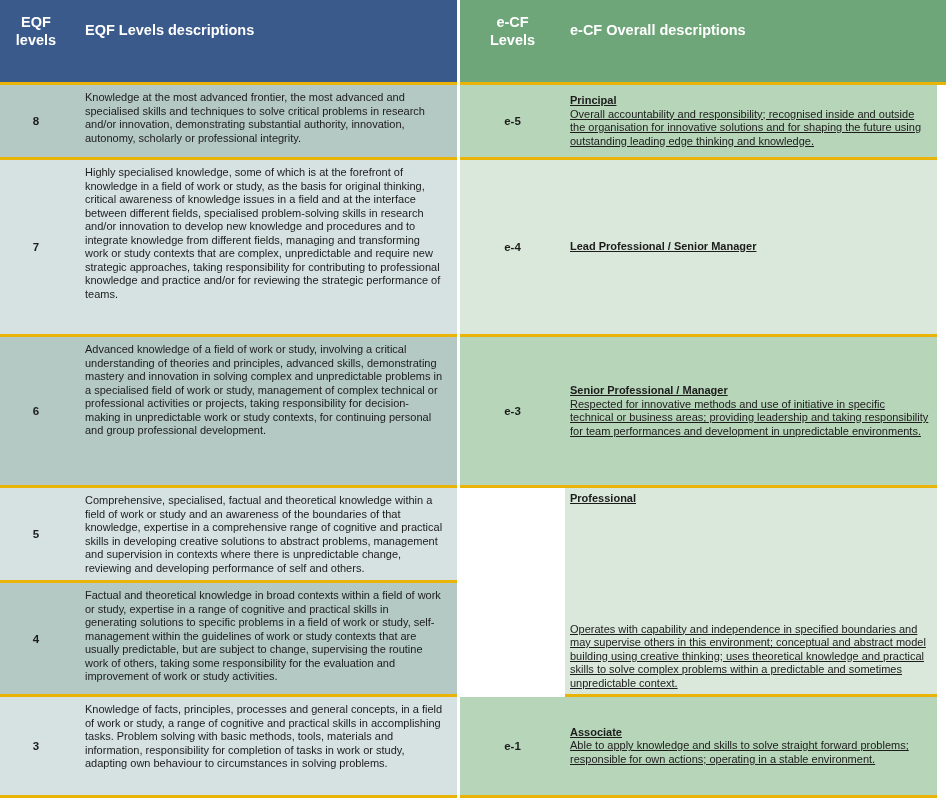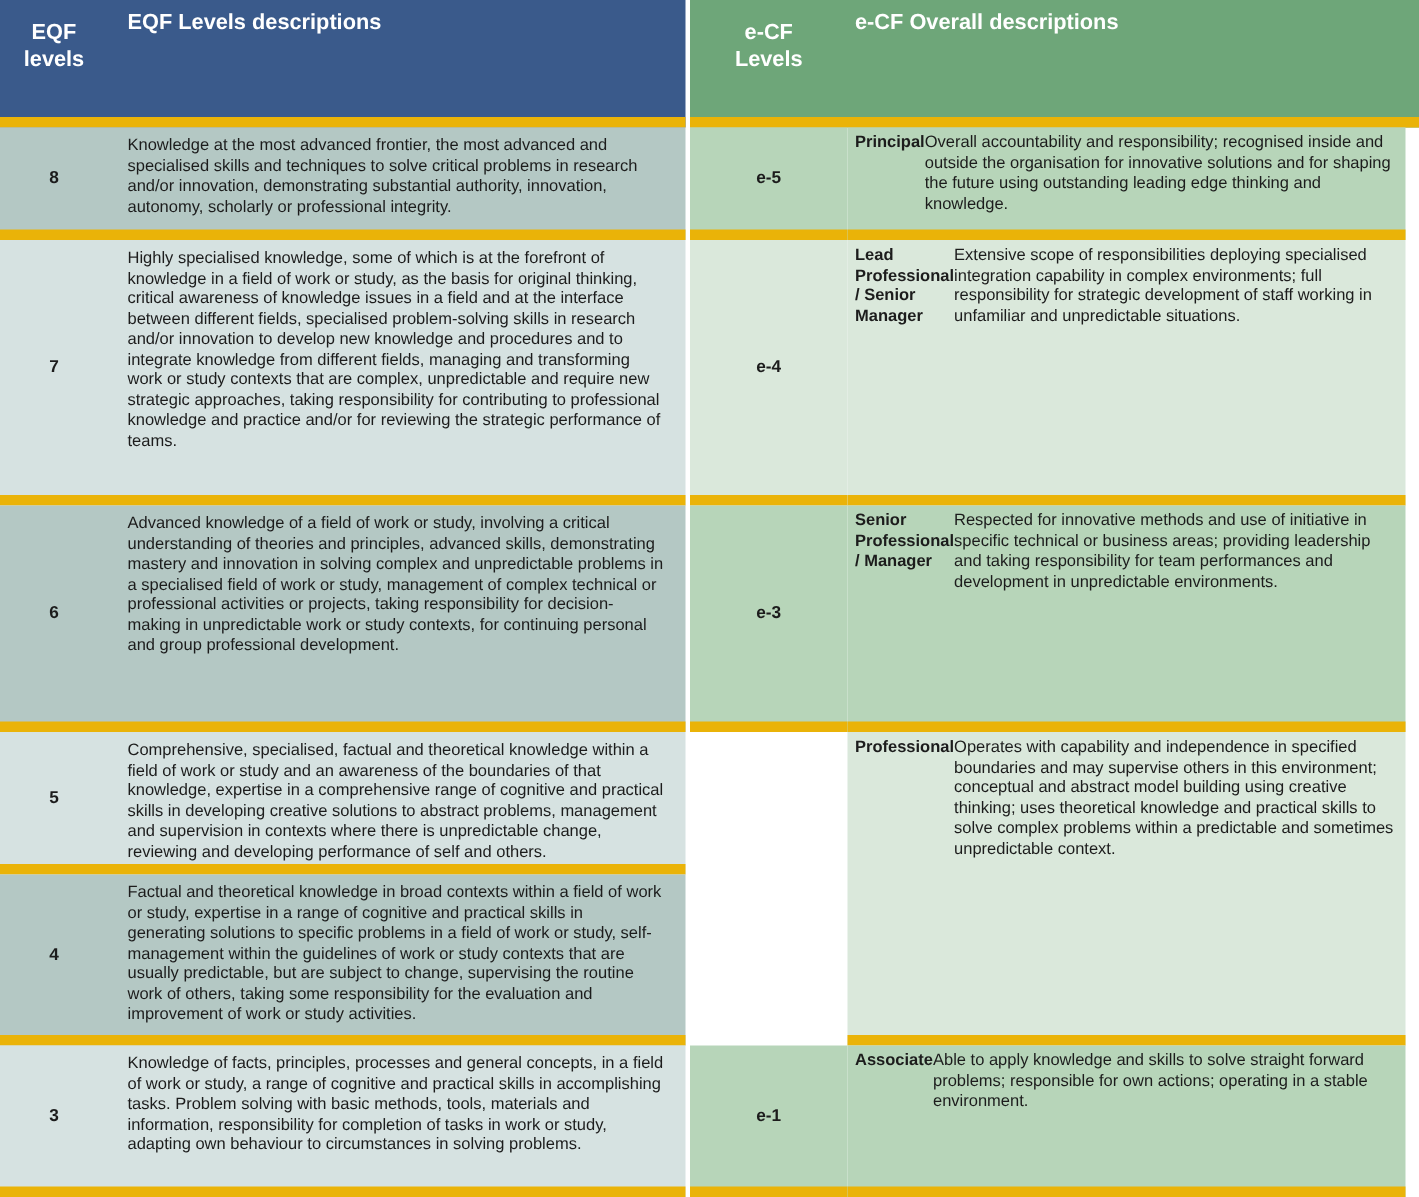--- a/index.html
+++ b/index.html
@@ -7,56 +7,57 @@
     position: relative;
     width: 946px;
     height: 798px;
     display: grid;
     grid-template-columns: 72px 385px 3px 105px 372px 9px;
     grid-template-rows: 85px 75px 177px 151px 95px 114px 101px;
     font-family: "Liberation Sans", "DejaVu Sans", sans-serif;
     color: #1c1c1c;
     background: #ffffff;
   }
-  .cell { box-sizing: border-box; border-bottom: 7px solid #eab308; }
+  .cell { box-sizing: border-box; border-bottom: 3px solid #eab308; }
 
   
   .hdr { color: #ffffff; font-weight: bold; }
   .hdr-blue  { background: #3a5a8b; }
   .hdr-green { background: #6ea679; }
   .hdr-level {
     display: flex; align-items: flex-start; justify-content: center;
     padding-top: 13px; font-size: 14.5px; line-height: 18px;
     text-align: center; white-space: pre-line;
   }
   .hdr-desc {
     display: flex; align-items: flex-start;
-    padding-top: 7px; font-size: 14.5px; text-align: center;
+    padding-top: 22px; font-size: 14.5px; text-align: center;
   }
   .hdr-desc.left-pad  { padding-left: 13px; }
   .hdr-desc.right-pad { padding-left: 5px; }
 
   
   .eqf-dark   { background: #b4c8c4; }
   .eqf-light  { background: #d6e2e1; }
   .ecf-medium { background: #b7d5b9; }
   .ecf-light  { background: #dae8db; }
 
   .level-cell {
     display: flex; align-items: center; justify-content: center;
     font-weight: bold; font-size: 11.5px;
   }
   .desc-cell {
     font-size: 11px; line-height: 13.5px;
     padding: 6px 14px 4px 13px;
   }
   .ecf-desc-cell {
-    display: flex; flex-direction: row; justify-content: center;
+    display: flex; flex-direction: column; justify-content: center;
     font-size: 11px; line-height: 13.5px;
     padding: 4px 7px 4px 5px;
+    text-decoration: underline;
   }
   .ecf-title { font-weight: bold; }
 
   
   .c1 { grid-column: 1; } .c2 { grid-column: 2; }
   .c4 { grid-column: 4; } .c5 { grid-column: 5; }
   .r1 { grid-row: 1; } .r2 { grid-row: 2; } .r3 { grid-row: 3; }
   .r4 { grid-row: 4; } .r5 { grid-row: 5; } .r6 { grid-row: 6; } .r7 { grid-row: 7; }
   .hdr-right-span { grid-column: 4 / 7; grid-row: 1; display: flex; }
   .hdr-right-span .hdr-level { width: 105px; box-sizing: border-box; }
@@ -83,21 +84,20 @@
   <div class="cell ecf-medium ecf-desc-cell c5 r2">
     <div class="ecf-title">Principal</div>
     <div>Overall accountability and responsibility; recognised inside and outside the organisation for innovative solutions and for shaping the future using outstanding leading edge thinking and knowledge.</div>
   </div>
 
   <div class="cell eqf-light level-cell c1 r3">7</div>
   <div class="cell eqf-light desc-cell c2 r3">Highly specialised knowledge, some of which is at the forefront of knowledge in a field of work or study, as the basis for original thinking, critical awareness of knowledge issues in a field and at the interface between different fields, specialised problem-solving skills in research and/or innovation to develop new knowledge and procedures and to integrate knowledge from different fields, managing and transforming work or study contexts that are complex, unpredictable and require new strategic approaches, taking responsibility for contributing to professional knowledge and practice and/or for reviewing the strategic performance of teams.</div>
   <div class="cell ecf-light level-cell c4 r3">e-4</div>
   <div class="cell ecf-light ecf-desc-cell c5 r3">
     <div class="ecf-title">Lead Professional / Senior Manager</div>
-    <div>Extensive scope of responsibilities deploying specialised integration capability in complex environments; full responsibility for strategic development of staff working in unfamiliar and unpredictable situations.</div>
   </div>
 
   <div class="cell eqf-dark level-cell c1 r4">6</div>
   <div class="cell eqf-dark desc-cell c2 r4">Advanced knowledge of a field of work or study, involving a critical understanding of theories and principles, advanced skills, demonstrating mastery and innovation in solving complex and unpredictable problems in a specialised field of work or study, management of complex technical or professional activities or projects, taking responsibility for decision-making in unpredictable work or study contexts, for continuing personal and group professional development.</div>
   <div class="cell ecf-medium level-cell c4 r4">e-3</div>
   <div class="cell ecf-medium ecf-desc-cell c5 r4">
     <div class="ecf-title">Senior Professional / Manager</div>
     <div>Respected for innovative methods and use of initiative in specific technical or business areas; providing leadership and taking responsibility for team performances and development in unpredictable environments.</div>
   </div>
 

